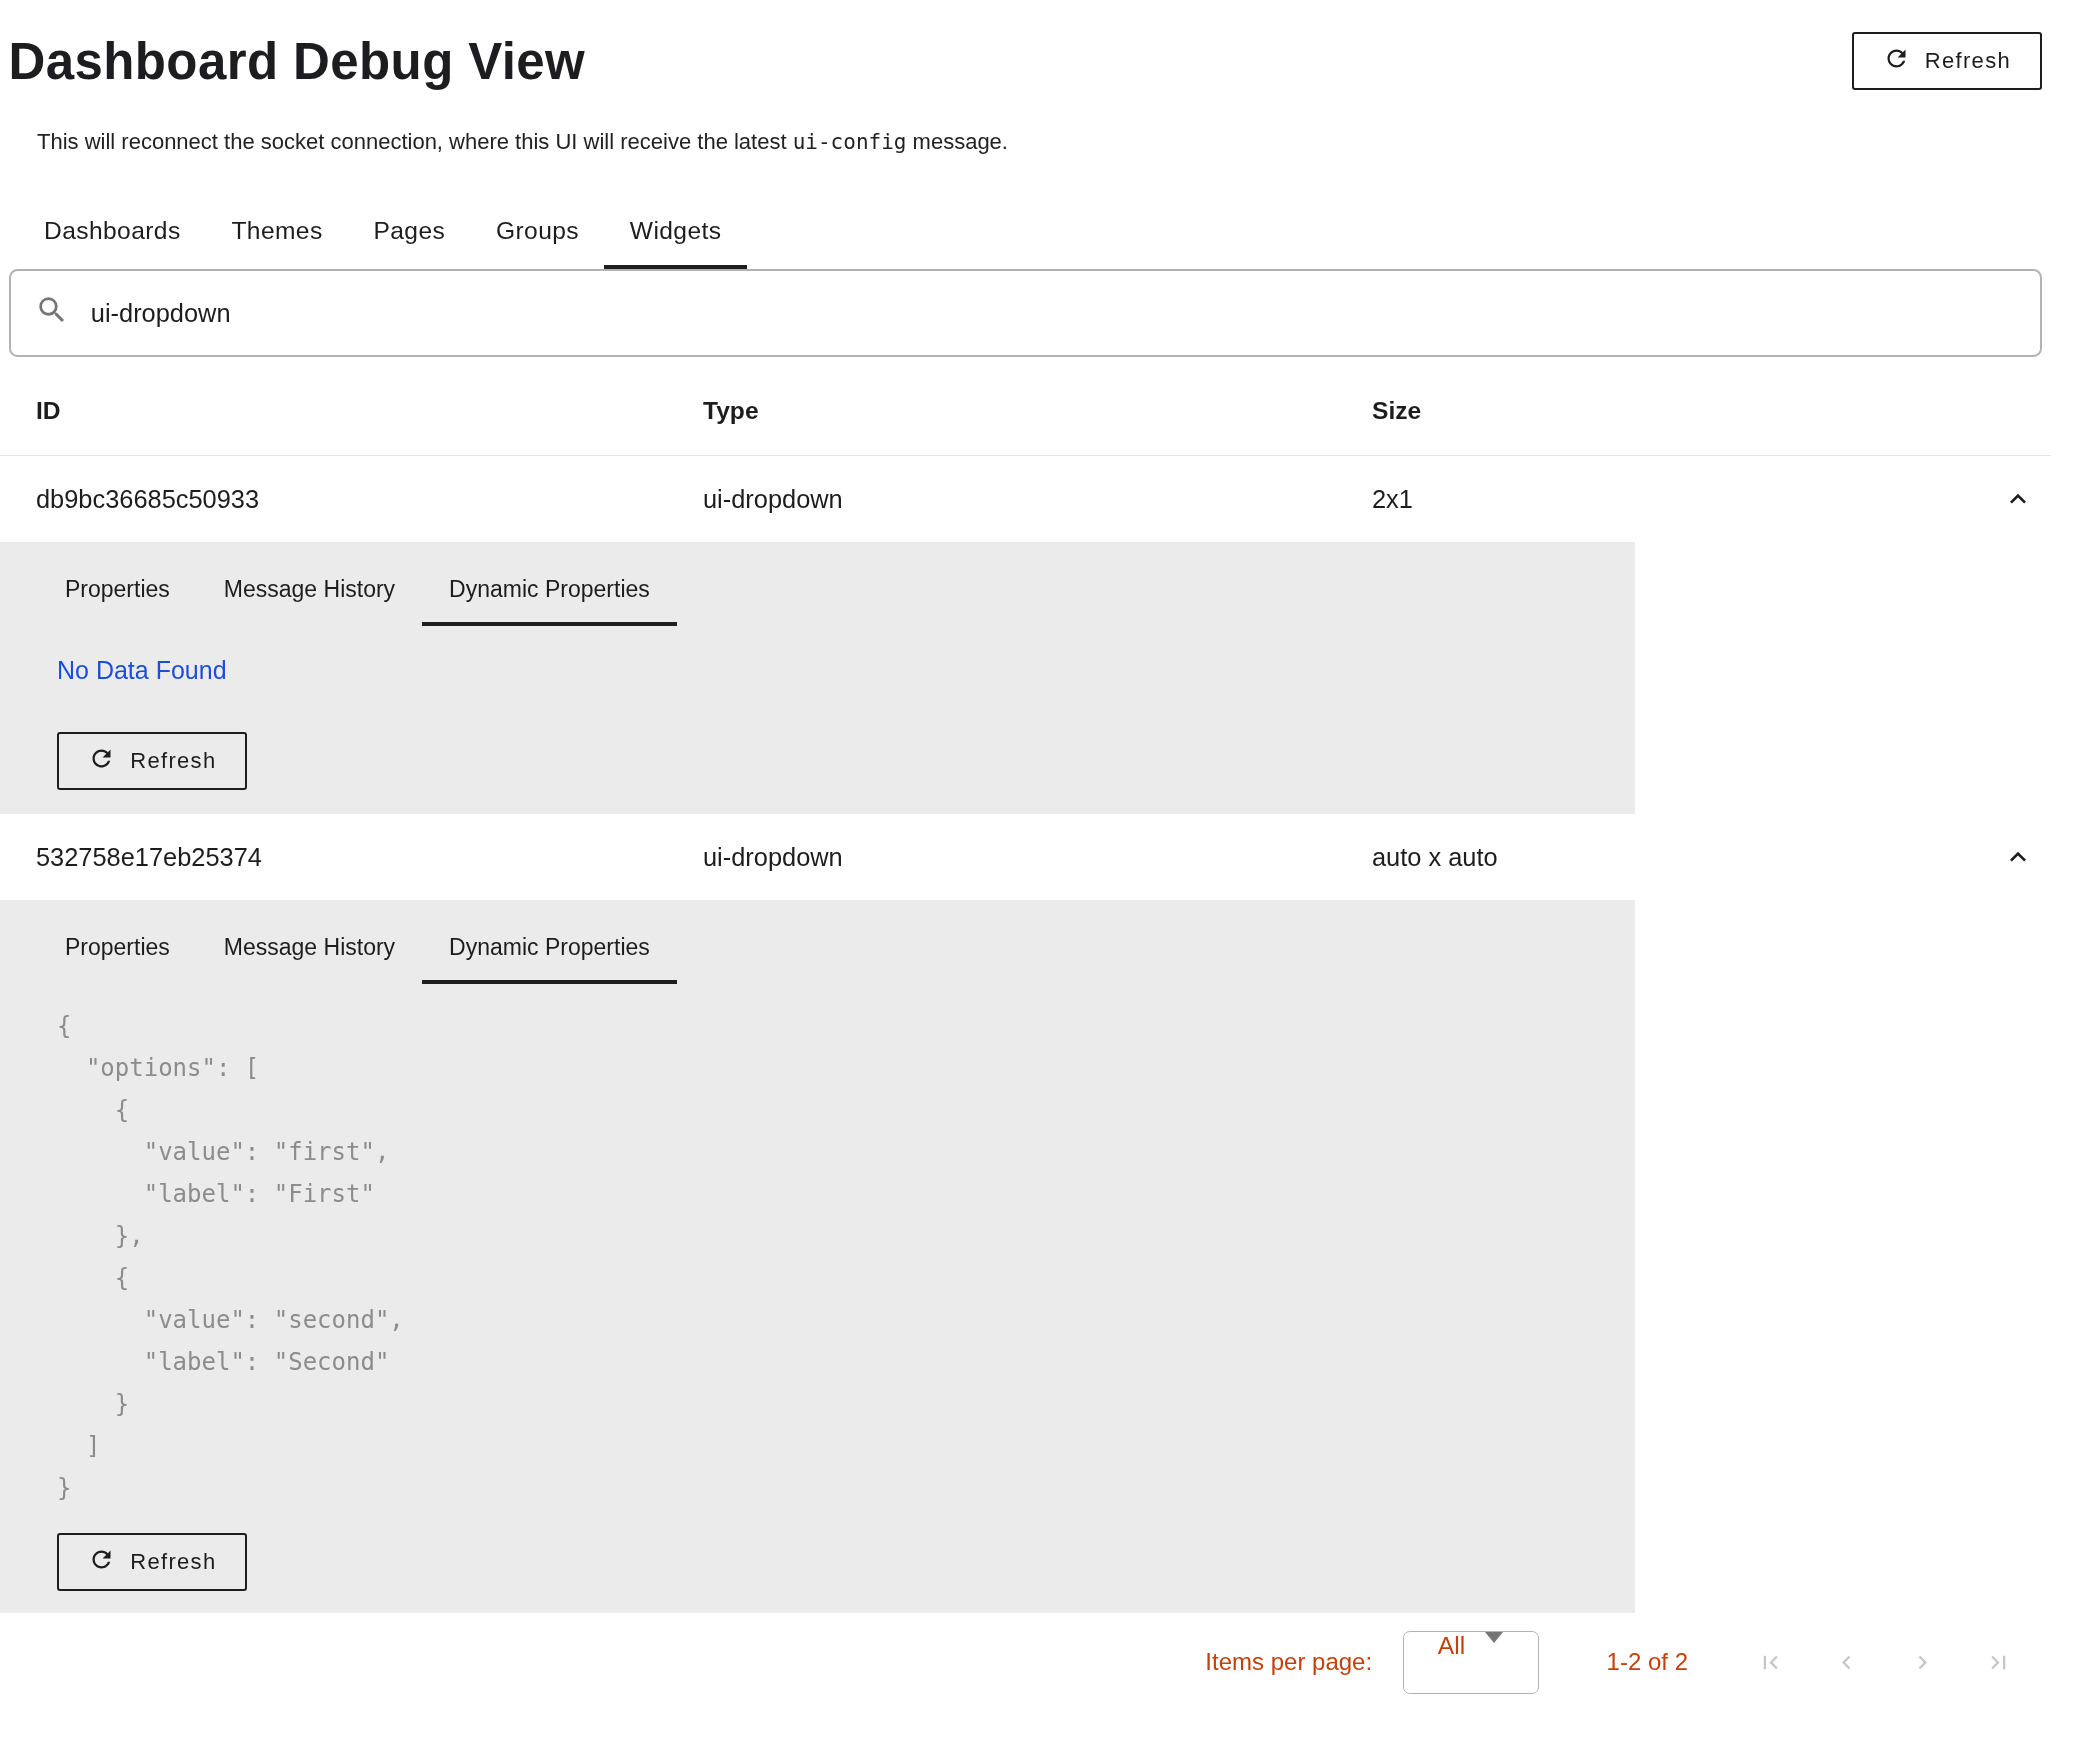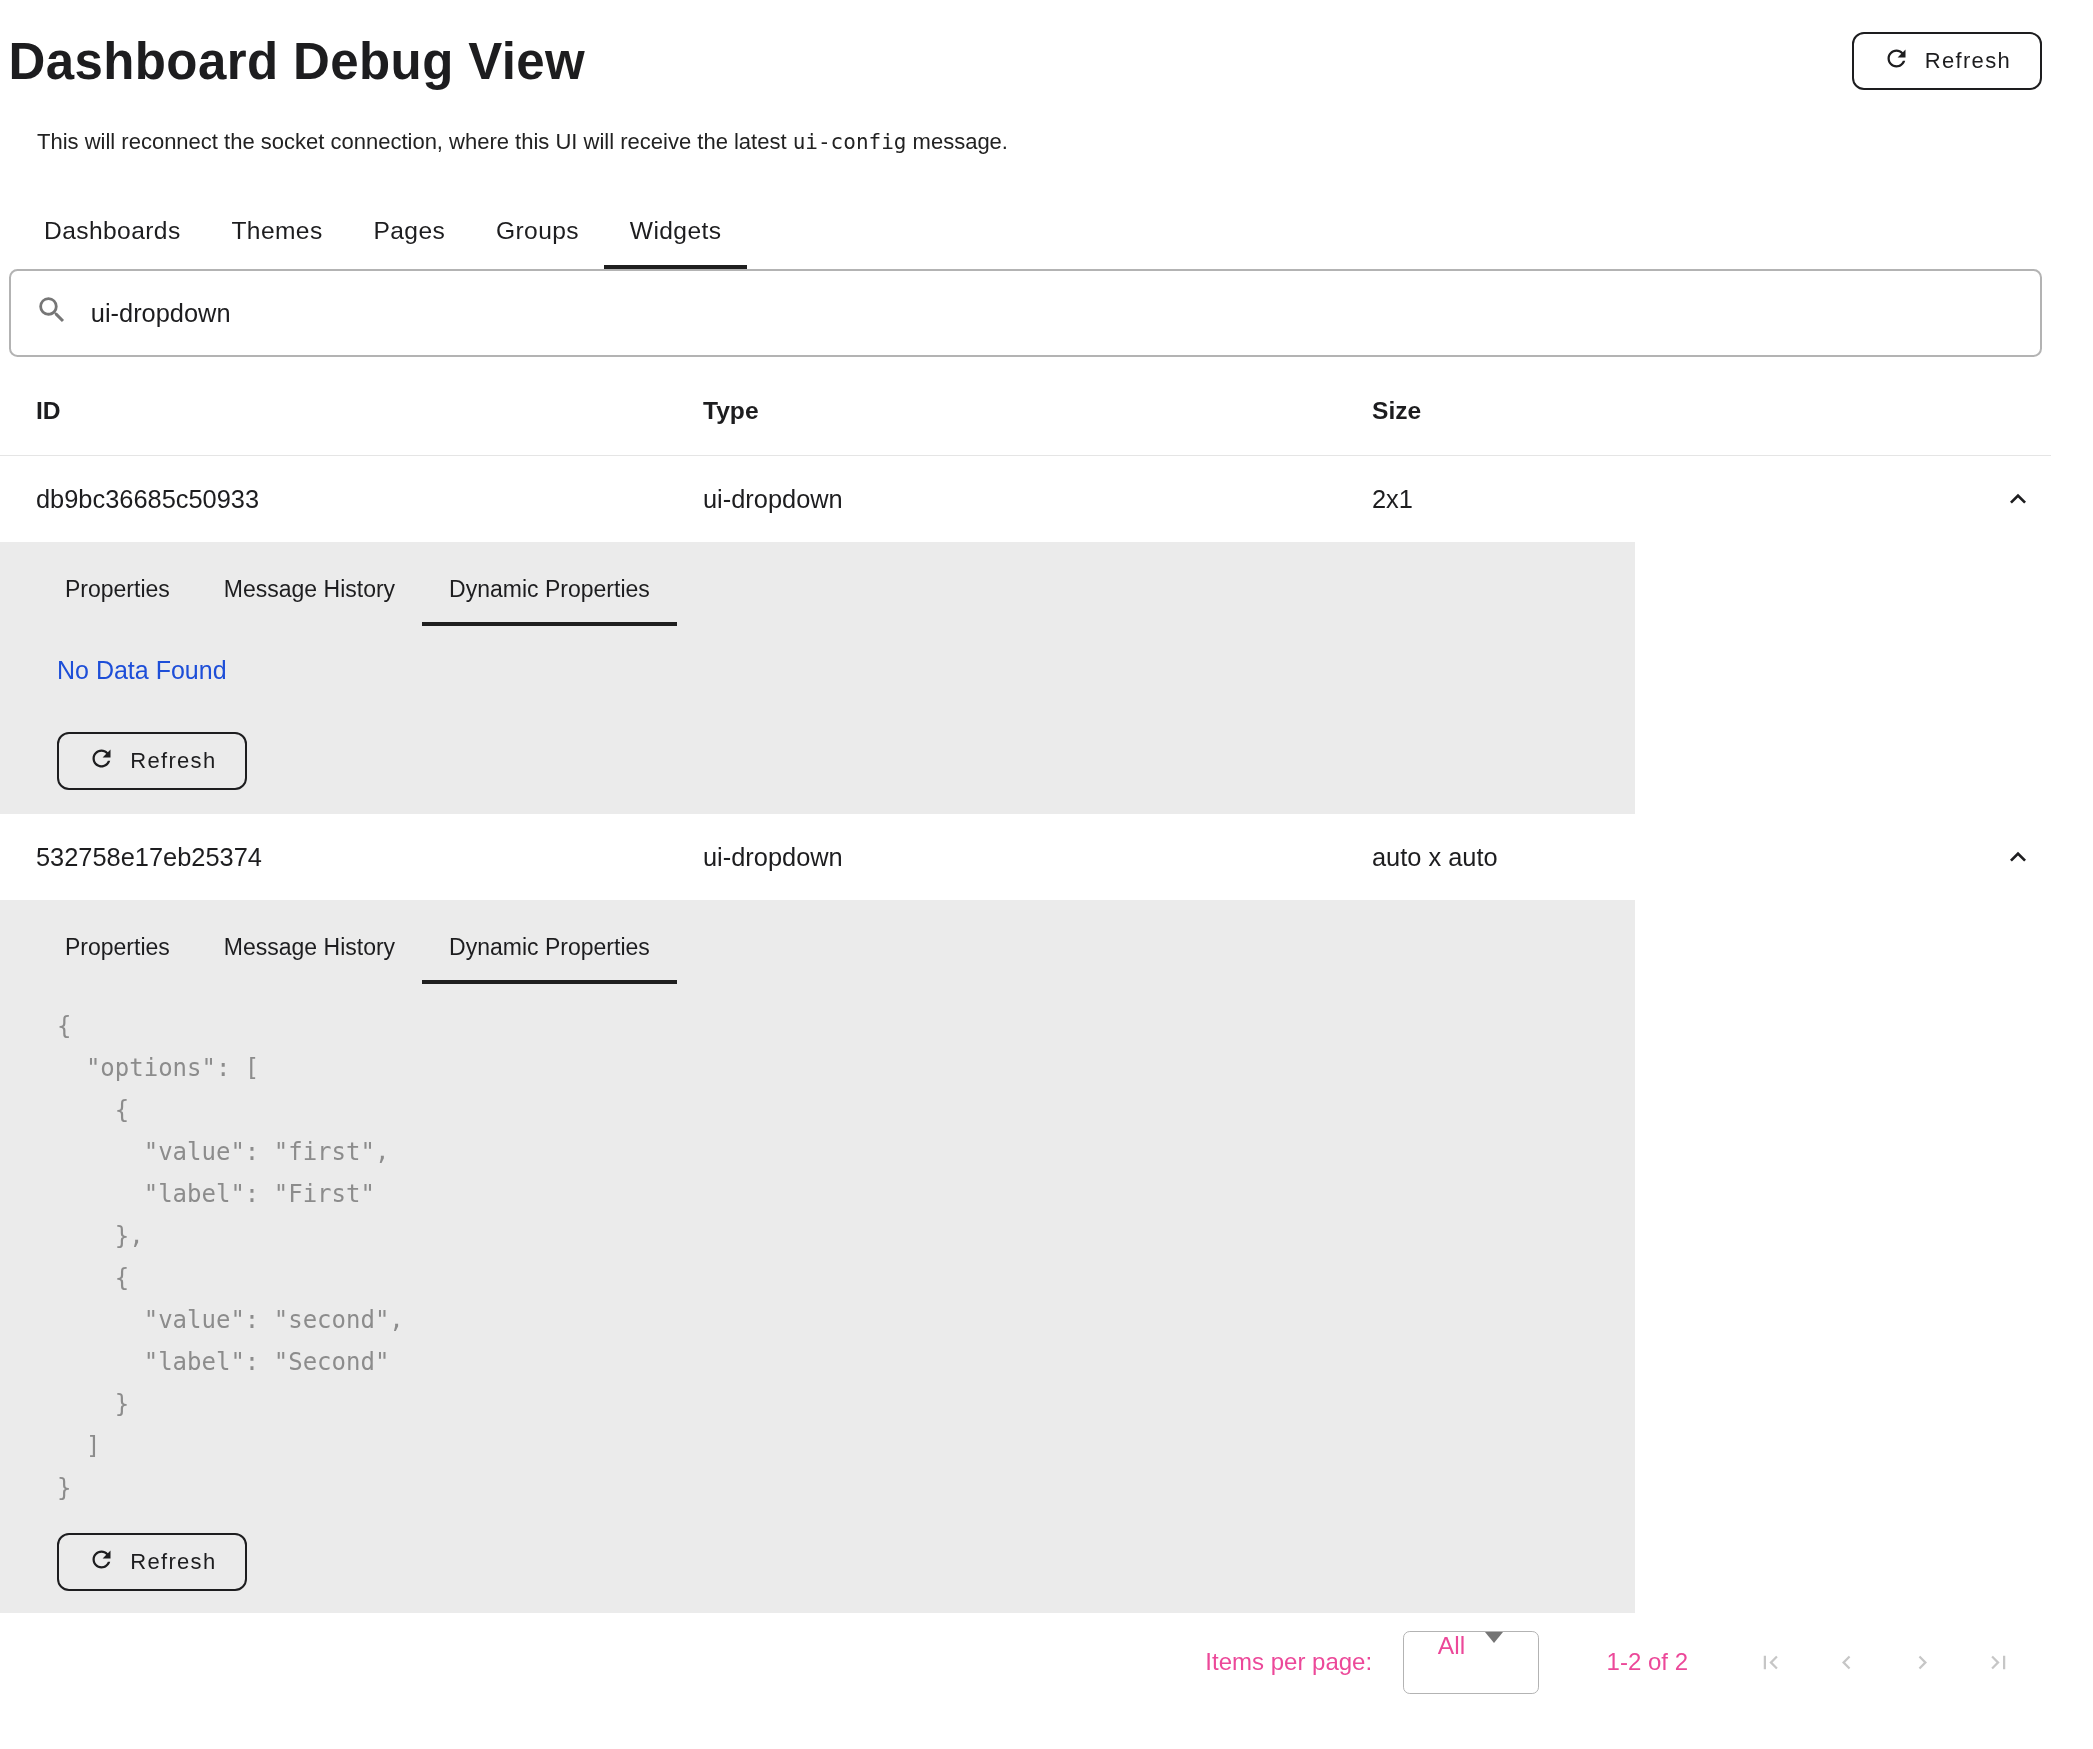--- a/index.html
+++ b/index.html
@@ -6,21 +6,21 @@
   html,body { margin:0; padding:0; }
   body {
     width:2093px; height:1749px; background:#ffffff; color:#1d1d1f;
     font-family:"Liberation Sans", sans-serif; font-size:24px; overflow:hidden; position:relative;
   }
   
   .topbar { display:flex; justify-content:space-between; align-items:flex-start; padding:25.4px 51px 0 8.5px; }
   .page-title { font-size:51px; font-weight:bold; margin:6.8px 0 0 0; letter-spacing:0.4px; }
   .btn {
     display:inline-flex; align-items:center; gap:15.3px; height:58px; padding:0 29px;
-    border:2.1px solid #1d1d1f; border-radius:12px; background:#ffffff; cursor:pointer;
+    border:2.1px solid #1d1d1f; border-radius:3px; background:#ffffff; cursor:pointer;
     font-family:"Liberation Sans",sans-serif; font-size:22px; letter-spacing:1.3px; color:#1d1d1f;
   }
   .btn svg { flex:0 0 auto; }
   .topbar .btn { margin-top:6.8px; }
   
   .desc { margin:32px 51px 0 37px; font-size:22px; line-height:37px; color:#222222; }
   .desc code { font-family:"DejaVu Sans Mono","Liberation Mono",monospace; font-size:21px; }
   
   .tabbar { display:flex; margin:44px 0 0 18.6px; }
   .tab { position:relative; padding:12px 25.4px 24px 25.4px; font-size:24.6px; letter-spacing:0.4px; cursor:pointer; color:#1d1d1f; }
@@ -48,21 +48,21 @@
   .panel-body { padding:30.5px 0 24px 57px; }
   .nodata { font-size:25px; color:#1d4ed8; }
   .panel-body .btn { margin-top:47px; background:#ebebeb; }
   .json {
     margin:0; font-family:"DejaVu Sans Mono","Liberation Mono",monospace;
     font-size:24px; line-height:42px; color:#8c8c8c; white-space:pre;
   }
   .panel-body--json { padding:21px 0 22px 57px; }
   .panel-body--json .btn { margin-top:24px; }
   
-  .paginator { height:98px; display:flex; align-items:center; justify-content:flex-end; padding-right:81px; font-size:24px; color:#ec4899; }
+  .paginator { height:98px; display:flex; align-items:center; justify-content:flex-end; padding-right:81px; font-size:24px; color:#c2410c; }
   .pp-label { margin-right:30.5px; }
   .pp-select {
     width:136px; height:63px; border:1.7px solid #b3b3b3; border-radius:6.8px; background:#fff;
     display:flex; align-items:flex-start; justify-content:center; gap:20.3px; margin-right:68px; cursor:pointer; font-size:24.6px;
   }
   .pp-caret { width:0; height:0; border-left:9.3px solid transparent; border-right:9.3px solid transparent; border-top:11px solid #757575; }
   .pp-range { margin-right:69px; }
   .pp-nav { display:flex; gap:49px; }
   .pp-btn { background:none; border:none; padding:0; line-height:0; cursor:default; }
 </style>

